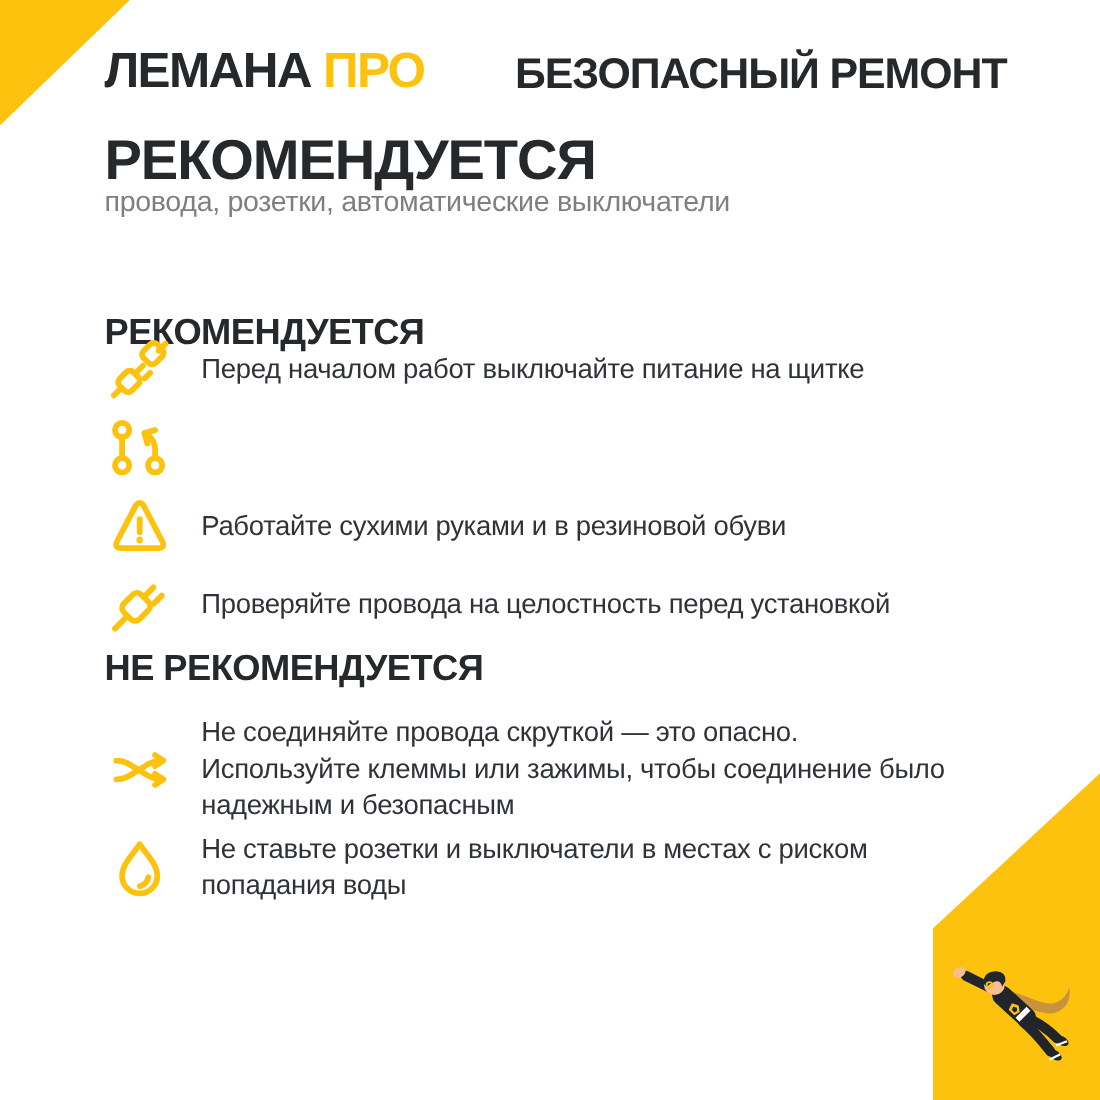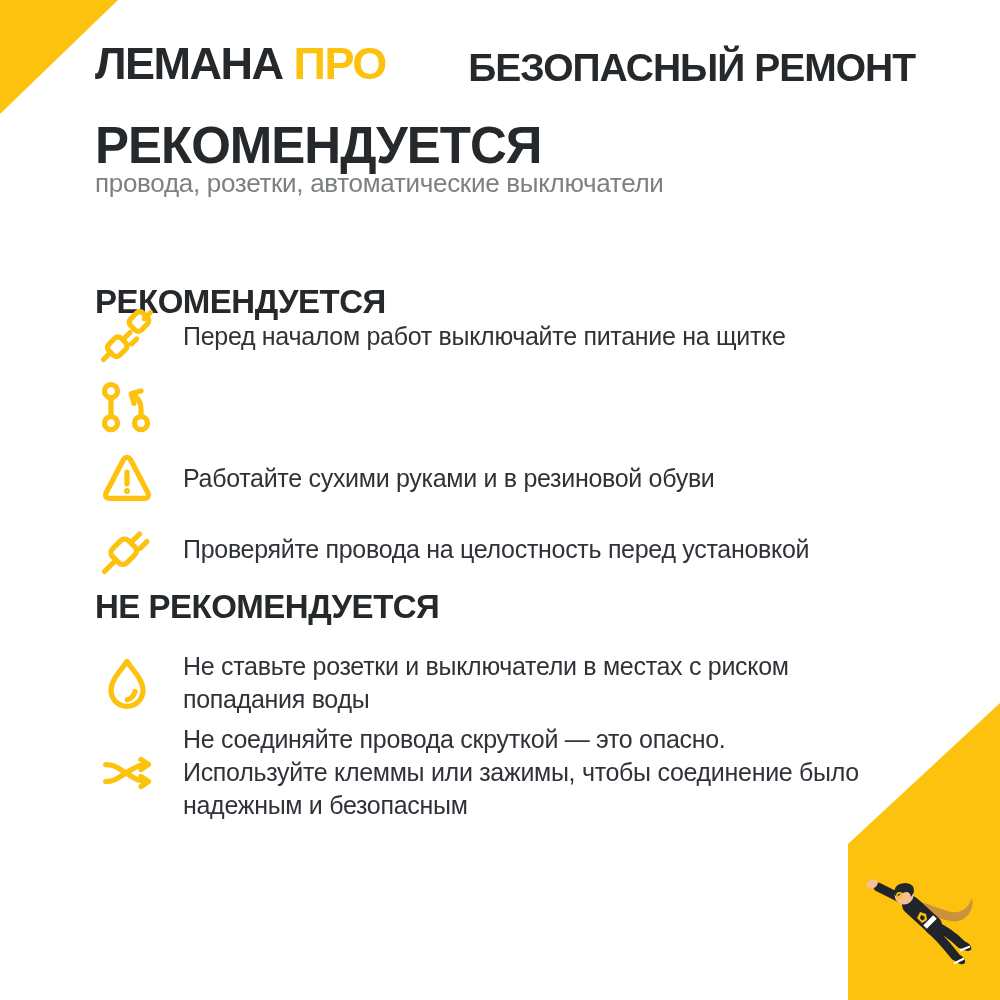--- a/index.html
+++ b/index.html
@@ -105,39 +105,39 @@
 
   </div>
 
   <div class="section-heading heading-notrec">НЕ РЕКОМЕНДУЕТСЯ</div>
 
   <div class="list list-notrec">
 
     <div class="item">
       <span class="item-icon">
         <svg viewBox="0 0 24 24" class="ico">
-          <path d="M12 3.4 C9.5 7.1 5.6 10.7 5.6 14.9 A6.4 6.4 0 0 0 18.4 14.9 C18.4 10.7 14.5 7.1 12 3.4 Z"></path>
-          <path d="M15.2 15.4 Q14.6 17.9 12.1 18.7"></path>
-        </svg>
-      </span>
-      <div class="item-text">Не ставьте розетки и выключатели в местах с риском
-попадания воды</div>
-    </div>
-
-    <div class="item">
-      <span class="item-icon">
-        <svg viewBox="0 0 24 24" class="ico">
           <path d="M3.5 8.6 C7 8.6 8.6 10.2 11.8 12.1 C15 14 16.4 15.4 20.2 15.4"></path>
           <path d="M17.6 13.4 L20.6 15.4 L17.6 17.4"></path>
           <path d="M3.5 15.4 C7 15.4 8.6 13.8 11.8 11.9 C15 10 16.4 8.6 20.2 8.6"></path>
           <path d="M17.6 6.6 L20.6 8.6 L17.6 10.6"></path>
         </svg>
       </span>
       <div class="item-text">Не соединяйте провода скруткой — это опасно.
 Используйте клеммы или зажимы, чтобы соединение было надежным и безопасным</div>
+    </div>
+
+    <div class="item">
+      <span class="item-icon">
+        <svg viewBox="0 0 24 24" class="ico">
+          <path d="M12 3.4 C9.5 7.1 5.6 10.7 5.6 14.9 A6.4 6.4 0 0 0 18.4 14.9 C18.4 10.7 14.5 7.1 12 3.4 Z"></path>
+          <path d="M15.2 15.4 Q14.6 17.9 12.1 18.7"></path>
+        </svg>
+      </span>
+      <div class="item-text">Не ставьте розетки и выключатели в местах с риском
+попадания воды</div>
     </div>
 
   </div>
 
   <div class="corner-br"></div>
 
   <svg class="mascot" viewBox="0 0 124 122">
 
     <path d="M58 34 C76 38 92 48 102 46 C110 44 114 38 116 32 C119 46 108 58 94 55 C80 52 62 45 54 41 Z" fill="#c8933c" stroke="none"></path>
 

